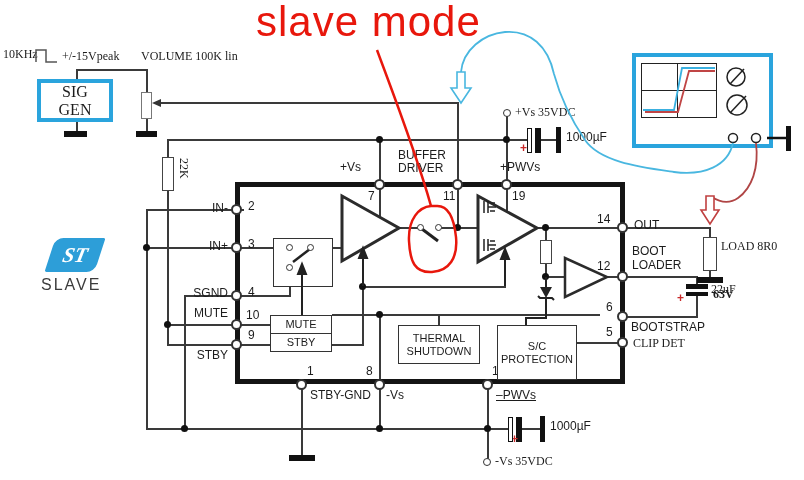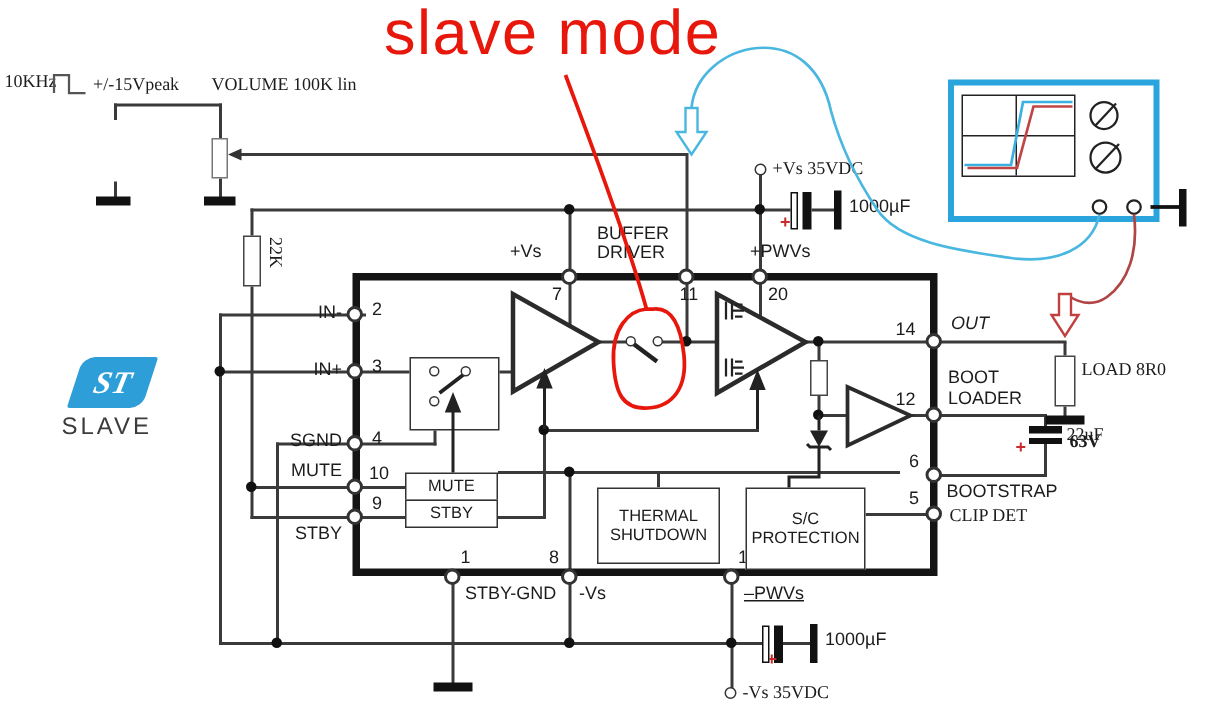--- a/index.html
+++ b/index.html
@@ -35,20 +35,24 @@
 <body>
 
 <div id="stage">
 
   <div id="slavemode">slave mode</div>
 
   <div class="lbl serif" style="left:3px;top:48px;">10KHz</div>
   <div class="lbl serif" style="left:62px;top:50px;">+/-15Vpeak</div>
   <div class="lbl serif" style="left:141px;top:50px;">VOLUME 100K lin</div>
 
+  <div id="siggenbox">
+    <div>SIG</div>
+    <div>GEN</div>
+  </div>
 
   <div class="w" style="left:76px;top:69px;width:72px;height:2px;"></div>
   <div class="w" style="left:76px;top:69px;width:2px;height:11px;"></div>
   <div class="w" style="left:146px;top:69px;width:2px;height:25px;"></div>
   <div class="res" style="left:141px;top:92px;width:11px;height:27px;border-color:#777;"></div>
   <div class="w" style="left:146px;top:118px;width:2px;height:14px;"></div>
   <div class="w" style="left:76px;top:121px;width:2px;height:11px;"></div>
   <div class="gnd" style="left:64px;top:131px;width:23px;height:6px;"></div>
   <div class="gnd" style="left:136px;top:131px;width:21px;height:6px;"></div>
 
@@ -103,21 +107,21 @@
   <div class="lbl sans" style="left:550px;top:420px;">1000µF</div>
 
   <div id="icbody"></div>
 
   <div class="blockbox" style="left:270px;top:315px;width:62px;height:19px;">
     <div>MUTE</div>
   </div>
   <div class="blockbox" style="left:270px;top:333px;width:62px;height:19px;">
     <div>STBY</div>
   </div>
-  <div class="blockbox" style="left:398px;top:325px;width:82px;height:51px;">
+  <div class="blockbox" style="left:398px;top:325px;width:82px;height:39px;">
     <div>THERMAL</div>
     <div>SHUTDOWN</div>
   </div>
   <div class="blockbox" style="left:497px;top:325px;width:80px;height:55px;">
     <div>S/C</div>
     <div>PROTECTION</div>
   </div>
   <div class="blockbox" style="left:273px;top:238px;width:60px;height:49px;"></div>
 
   <div class="w" style="left:244px;top:247px;width:44px;height:2px;"></div>
@@ -195,23 +199,23 @@
   <div class="lbl sans" style="left:248px;top:200px;">2</div>
   <div class="lbl sans" style="left:248px;top:238px;">3</div>
   <div class="lbl sans" style="left:248px;top:286px;">4</div>
   <div class="lbl sans" style="left:246px;top:309px;">10</div>
   <div class="lbl sans" style="left:248px;top:329px;">9</div>
   <div class="lbl sans" style="left:340px;top:161px;">+Vs</div>
   <div class="lbl sans" style="left:398px;top:149px;">BUFFER</div>
   <div class="lbl sans" style="left:398px;top:162px;">DRIVER</div>
   <div class="lbl sans" style="left:500px;top:161px;">+PWVs</div>
   <div class="lbl sans" style="left:368px;top:190px;">7</div>
-  <div class="lbl sans" style="left:443px;top:190px;margin-left:10px;">11</div>
-  <div class="lbl sans" style="left:512px;top:190px;">20</div>
-  <div class="lbl sans" style="left:634px;top:209px;font-style:italic;">OUT</div>
+  <div class="lbl sans" style="left:443px;top:190px;">11</div>
+  <div class="lbl sans" style="left:512px;top:190px;">19</div>
+  <div class="lbl sans" style="left:634px;top:219px;">OUT</div>
   <div class="lbl sans" style="left:632px;top:245px;">BOOT</div>
   <div class="lbl sans" style="left:632px;top:259px;">LOADER</div>
   <div class="lbl sans" style="left:631px;top:321px;">BOOTSTRAP</div>
   <div class="lbl serif" style="left:633px;top:337px;">CLIP DET</div>
   <div class="lbl sans" style="left:597px;top:213px;">14</div>
   <div class="lbl sans" style="left:597px;top:260px;">12</div>
   <div class="lbl sans" style="left:606px;top:301px;">6</div>
   <div class="lbl sans" style="left:606px;top:326px;">5</div>
   <div class="lbl sans" style="left:310px;top:389px;">STBY-GND</div>
   <div class="lbl sans" style="left:386px;top:389px;">-Vs</div>

